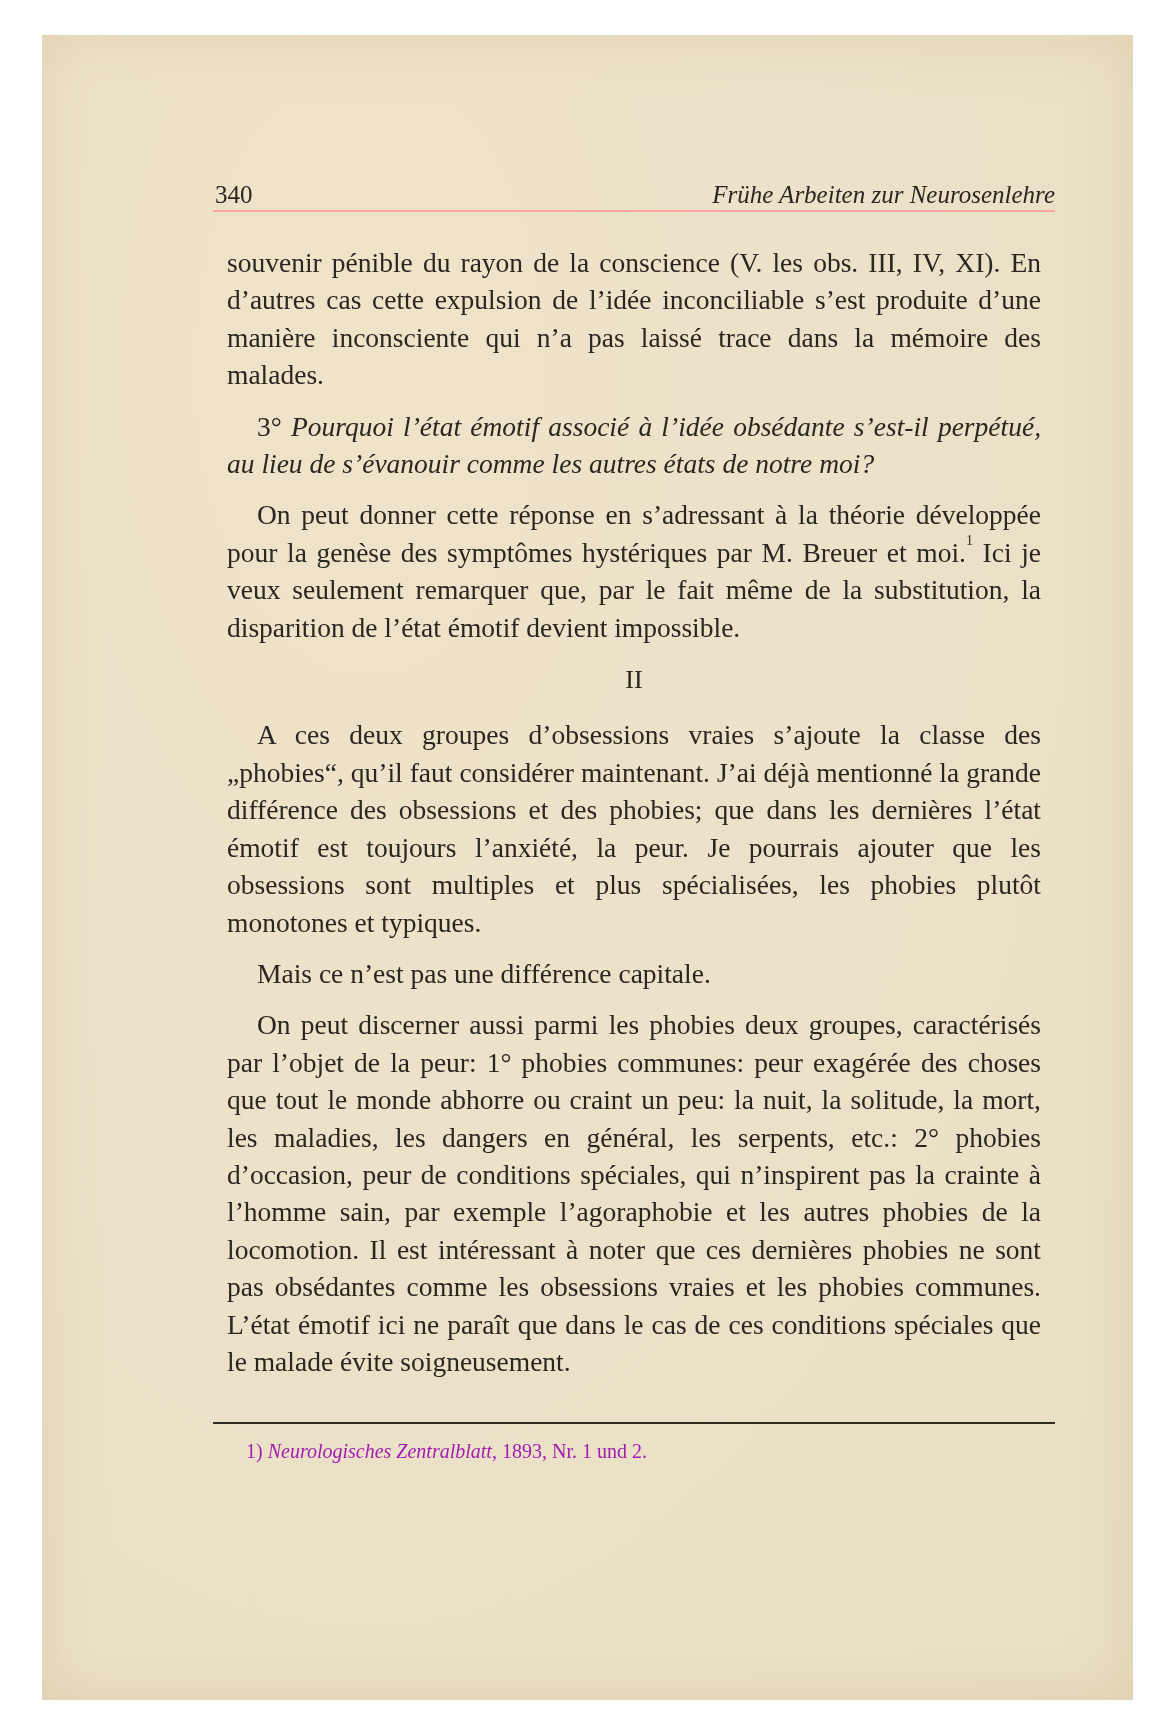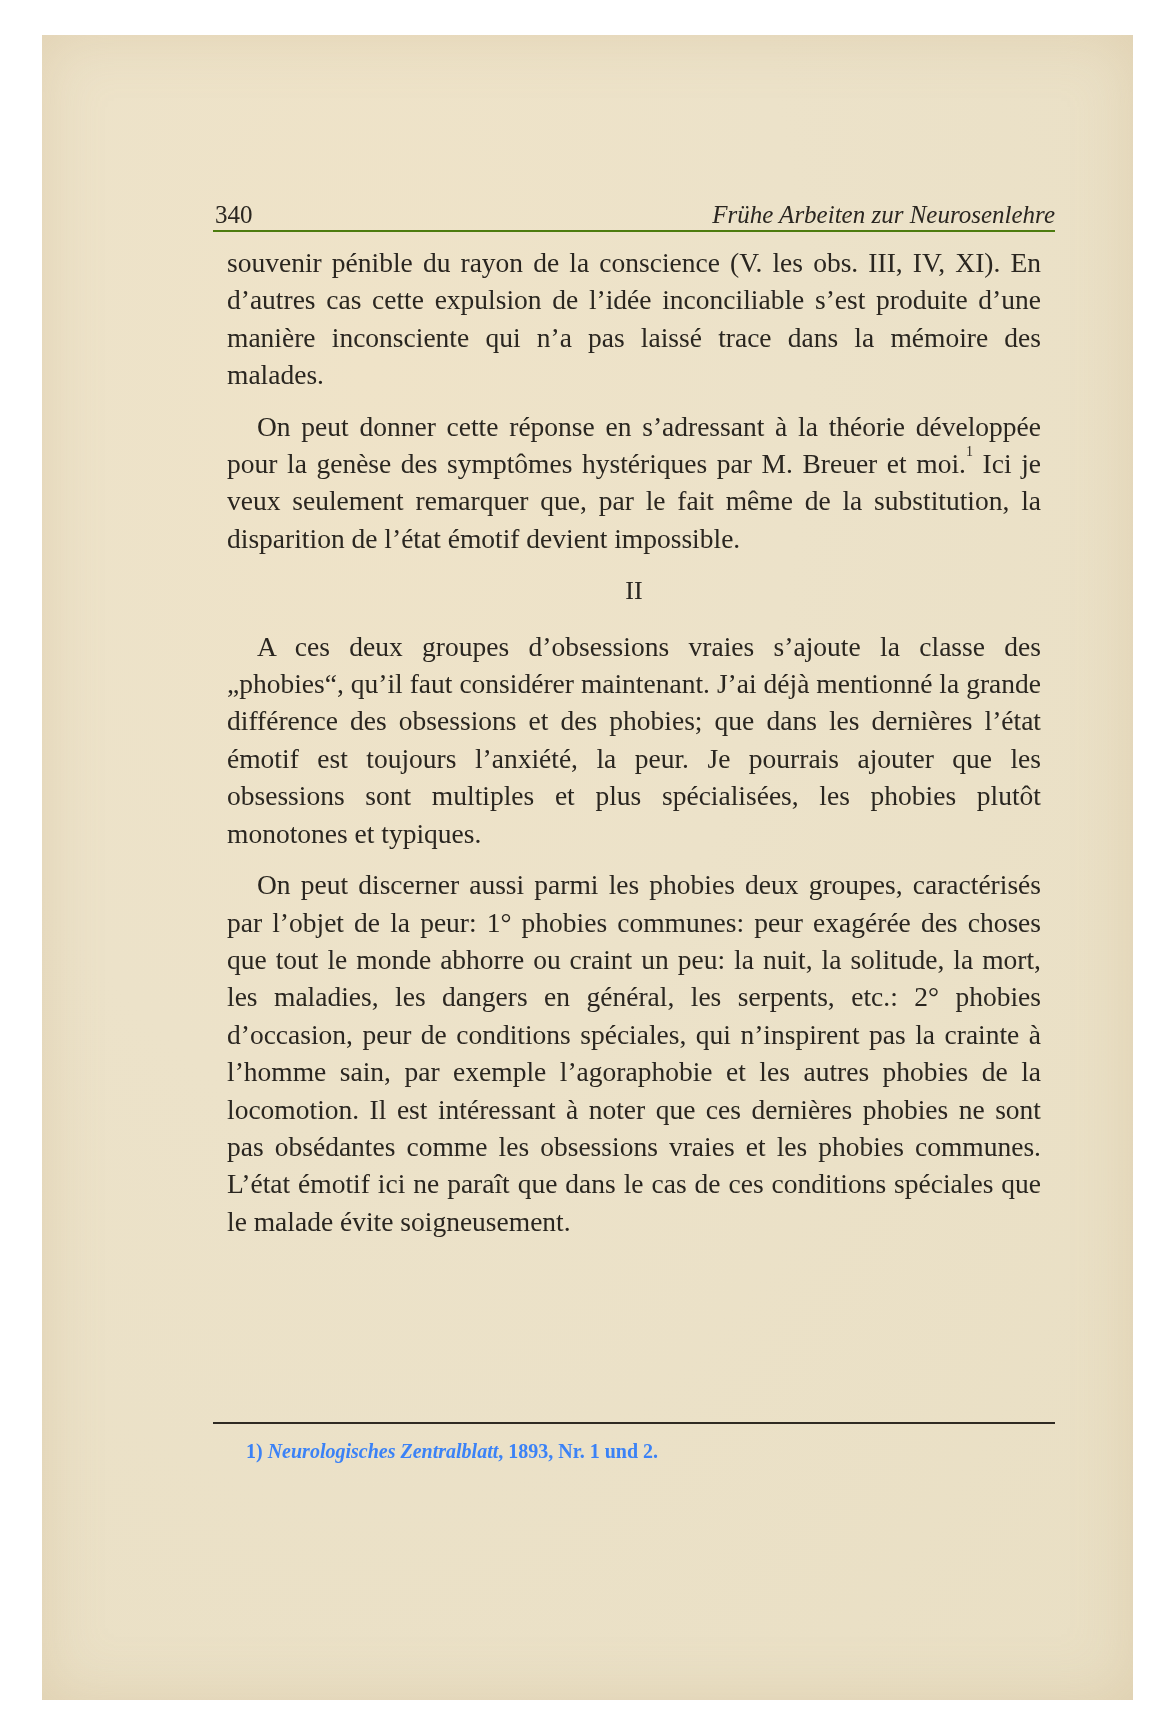--- a/index.html
+++ b/index.html
@@ -11,50 +11,52 @@
     background: radial-gradient(ellipse at 30% 20%, #efe3c8 0%, #ece2c9 40%, #e9dfc4 100%);
     box-shadow: inset 0 0 60px rgba(190,160,110,0.25);
   }
   .column {
     position:absolute; left:213px; width:842px;
     font-family: "Liberation Serif", "DejaVu Serif", serif;
     color:#2a2620;
   }
   .header {
     position:absolute; left:213px; top:180px; width:842px; height:30px;
-    border-bottom:2px solid #4d7c0f;
-    font-family: "Liberation Serif", serif; color:#2a2620;margin-top:20px;
+    border-bottom:2px solid #fca5a5;
+    font-family: "Liberation Serif", serif; color:#2a2620;
   }
   .page-number { position:absolute; left:2px; top:0; font-size:25px; line-height:30px; }
   .running-title { position:absolute; left:0; right:0; text-align:right; top:0; font-size:25px; line-height:30px; font-style:italic; }
   .body-text { top:230px; font-size:27.5px; line-height:37.4px; }
   .body-text p { margin:14px; text-align:justify; text-align-last:left; }
   .indent { text-indent:30px; }
   .italic { font-style:italic; }
   .section-heading { text-align:right; text-align-last:center !important; margin:15px 0 18px 0 !important; font-size:26px; }
   .fn-rule { position:absolute; left:213px; top:1422px; width:842px; height:0; border-top:2px solid #2f2a22; }
-  .footnote { position:absolute; left:246px; top:1440px; font-family:"Liberation Serif", serif; font-size:20px; color:#3b82f6;font-weight:bold; }
+  .footnote { position:absolute; left:246px; top:1440px; font-family:"Liberation Serif", serif; font-size:20px; color:#a21caf; }
   .fn-source { font-style:italic; }
   sup { font-size:14px; vertical-align:top; line-height:1; }
 </style>
 </head>
 <body>
 
 <div class="paper"></div>
 
 <div class="header">
   <span class="page-number">340</span>
   <div class="running-title">Frühe Arbeiten zur Neurosenlehre</div>
 </div>
 
 <div class="column body-text">
   <p>souvenir pénible du rayon de la conscience (V. les obs. III, IV, XI). En d’autres cas cette expulsion de l’idée inconciliable s’est produite d’une manière inconsciente qui n’a pas laissé trace dans la mémoire des malades.</p>
+  <p class="indent italic"><span style="font-style:normal">3°</span> <span>Pourquoi l’état émotif associé à l’idée obsédante s’est-il perpétué, au lieu de s’évanouir comme les autres états de notre moi?</span></p>
   <p class="indent"><span>On peut donner cette réponse en s’adressant à la théorie développée pour la genèse des symptômes hystériques par M. Breuer et moi.</span><sup>1</sup><span> Ici je veux seulement remarquer que, par le fait même de la substitution, la disparition de l’état émotif devient impossible.</span></p>
   <p class="section-heading">II</p>
   <p class="indent">A ces deux groupes d’obsessions vraies s’ajoute la classe des „phobies“, qu’il faut considérer maintenant. J’ai déjà mentionné la grande différence des obsessions et des phobies; que dans les dernières l’état émotif est toujours l’anxiété, la peur. Je pourrais ajouter que les obsessions sont multiples et plus spécialisées, les phobies plutôt monotones et typiques.</p>
+  <p class="indent">Mais ce n’est pas une différence capitale.</p>
   <p class="indent">On peut discerner aussi parmi les phobies deux groupes, caractérisés par l’objet de la peur: 1° phobies communes: peur exagérée des choses que tout le monde abhorre ou craint un peu: la nuit, la solitude, la mort, les maladies, les dangers en général, les serpents, etc.: 2° phobies d’occasion, peur de conditions spéciales, qui n’inspirent pas la crainte à l’homme sain, par exemple l’agoraphobie et les autres phobies de la locomotion. Il est intéressant à noter que ces dernières phobies ne sont pas obsédantes comme les obsessions vraies et les phobies communes. L’état émotif ici ne paraît que dans le cas de ces conditions spéciales que le malade évite soigneusement.</p>
 </div>
 
 <div class="fn-rule"></div>
 <div class="footnote">
   <span>1)</span>
   <span class="fn-source">Neurologisches Zentralblatt</span><span>, 1893, Nr. 1 und 2.</span>
 </div>
 
 </body></html>

